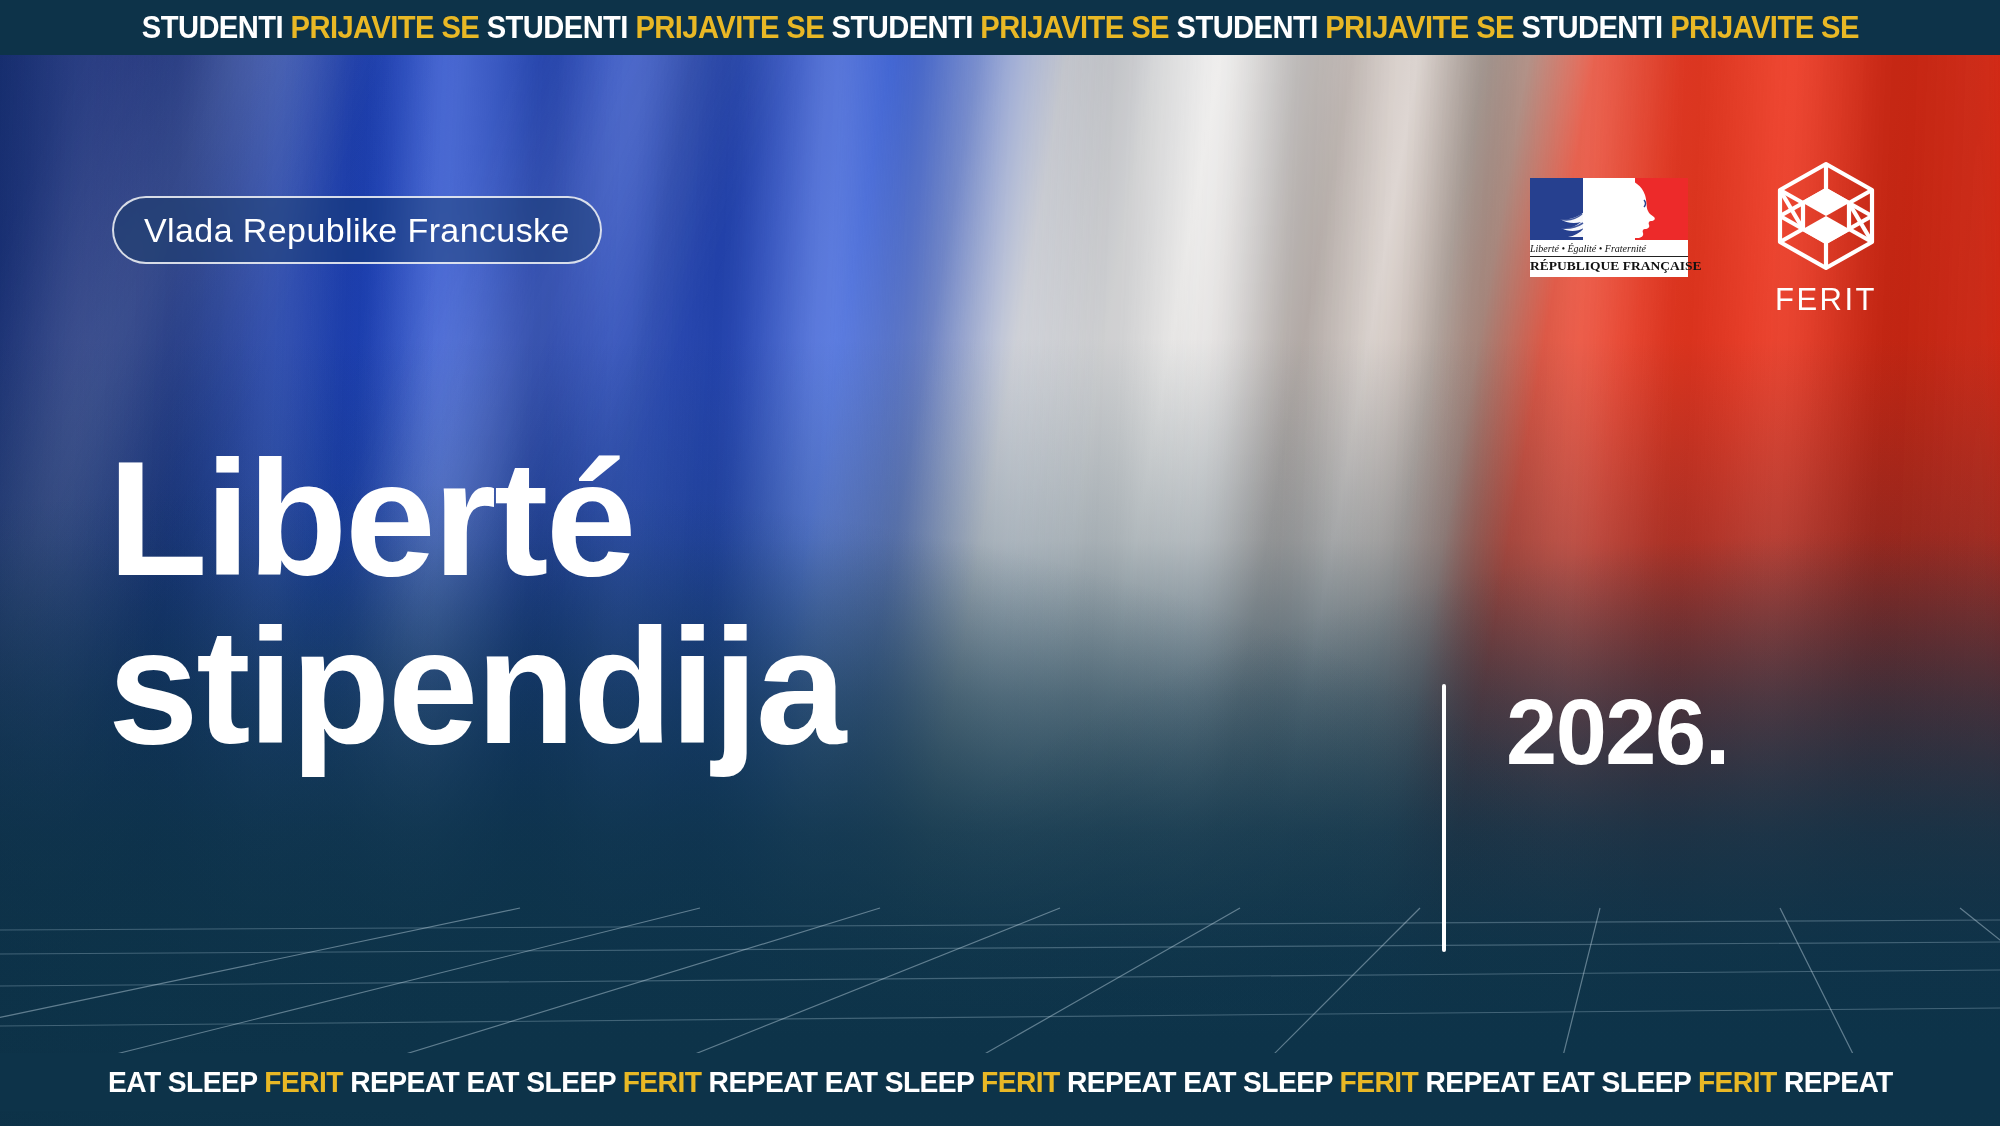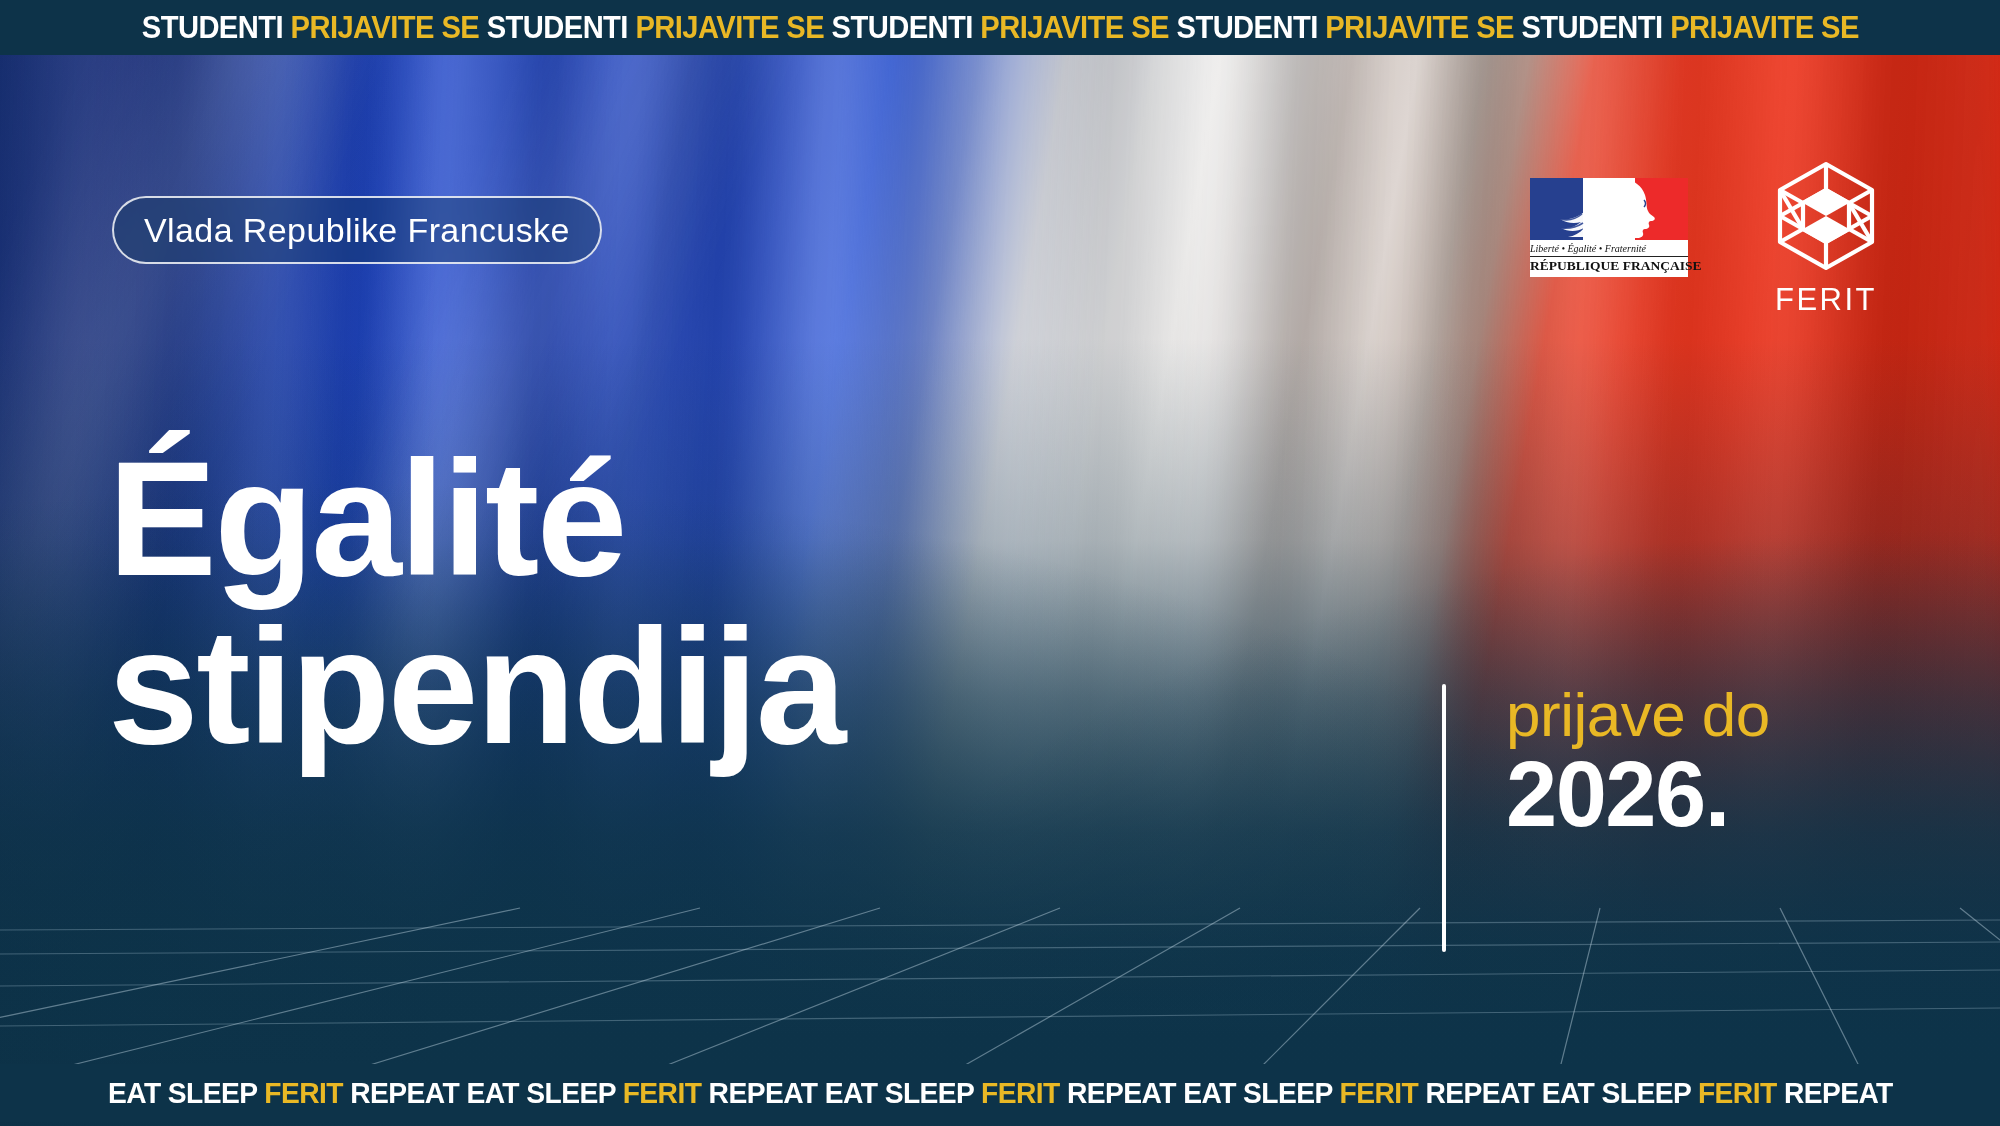--- a/index.html
+++ b/index.html
@@ -26,21 +26,21 @@
     width: 2000px;
     background: #0d3349;
     z-index: 40;
     display: flex;
     align-items: center;
     justify-content: center;
     overflow: hidden;
     white-space: nowrap;
   }
   .ticker-top    { top: 0;     height: 55px; }
-  .ticker-bottom { bottom: 4px;  height: 58px; }
+  .ticker-bottom { bottom: 15px;  height: 58px; }
 
   .ticker-line {
     font-weight: bold;
     font-size: 31px;
     letter-spacing: -0.6px;
     transform: scaleX(0.94);
     transform-origin: center;
     color: #ffffff;
     line-height: 1;
     white-space: nowrap;
@@ -361,28 +361,27 @@
       <span class="tk-white">STUDENTI</span>
       <span class="tk-gold">PRIJAVITE SE</span>
     </div>
   </div>
 
   <div class="badge">
     <span class="badge-label">Vlada Republike Francuske</span>
   </div>
 
   <h1 class="headline">
-    <span class="headline-line">Égalité</span>
+    <span class="headline-line">Liberté</span>
     <span class="headline-line">stipendija</span>
   </h1>
 
   <div class="deadline">
     <div class="deadline-rule"></div>
     <div class="deadline-text">
-      <span class="deadline-label">prijave do</span>
       <span class="deadline-date second">2026.</span>
     </div>
   </div>
 
   <div class="logo-rf">
     <div class="rf-flagband">
       <svg width="158" height="62" viewBox="0 0 158 62" xmlns="http://www.w3.org/2000/svg">
         <path d="M96 2 C104 2 112 8 115 17 C117 23 116 29 118 33
                  C119 36 122 37 124 39 C126 41 124 43 121 43
                  C119 43 118 45 119 47 C120 49 118 51 115 51

